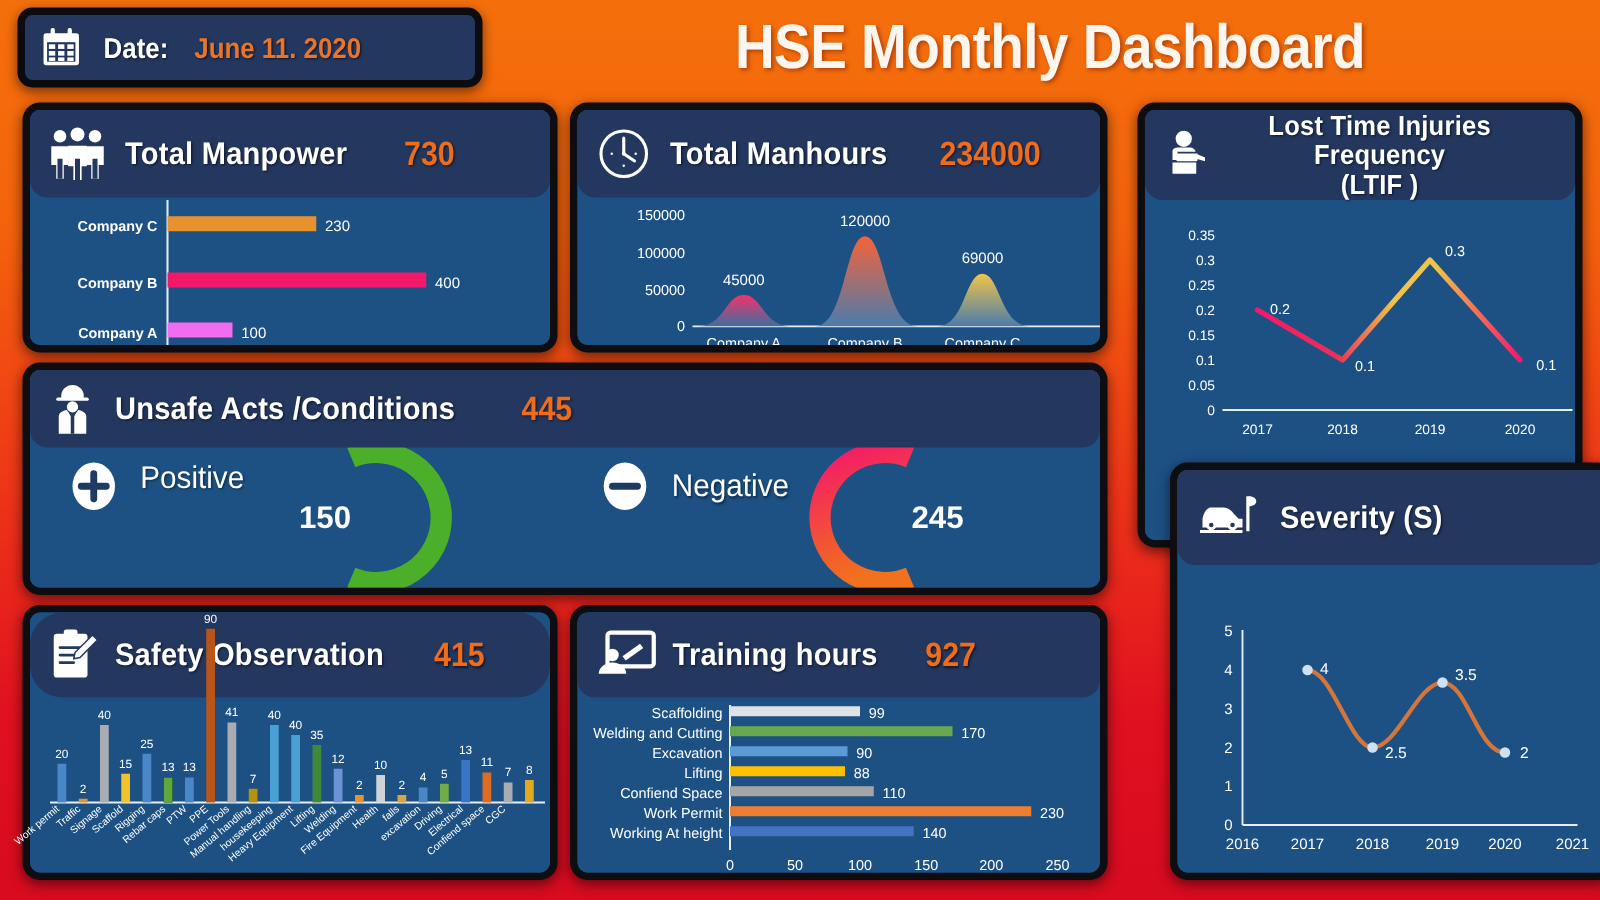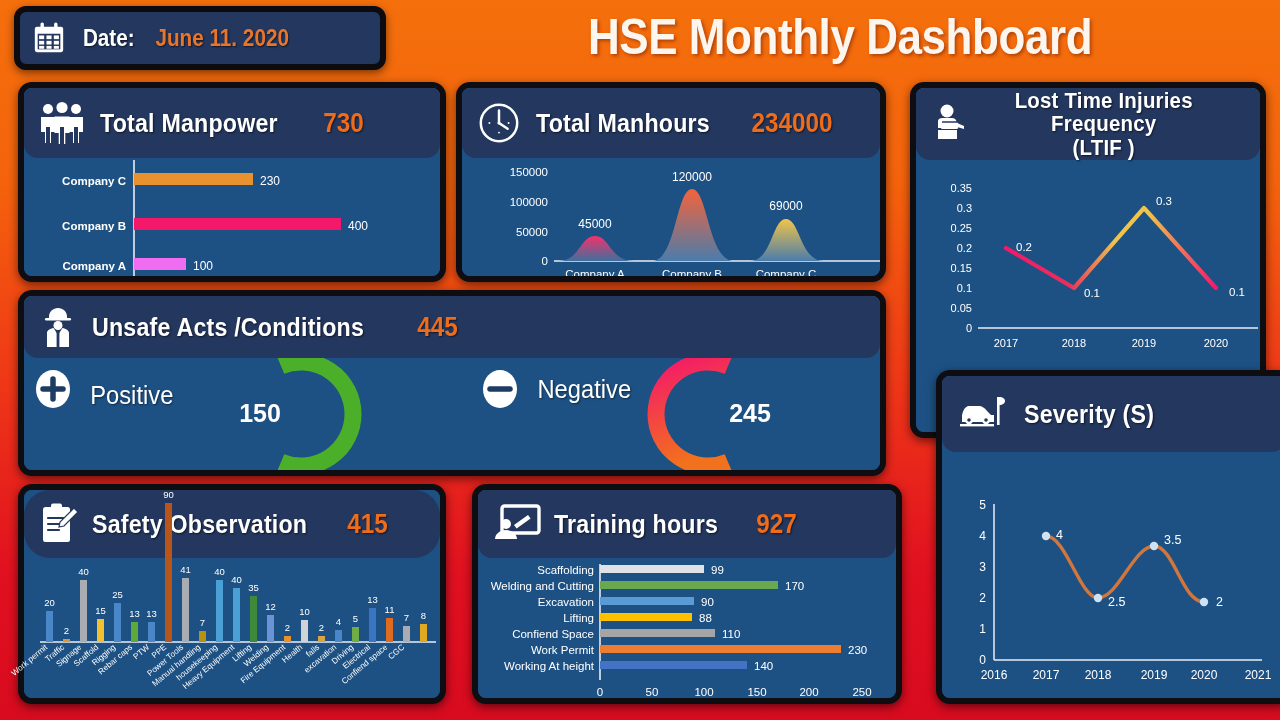--- a/index.html
+++ b/index.html
@@ -252,21 +252,21 @@
               <circle cx="20" cy="20.5" r="4.5"></circle>
               <path d="M9 28c0-2.6 3-4.4 6.5-5l4.5 7 4.5-7c3.5.6 6.5 2.4 6.5 5v14h-22z"></path>
               <rect x="18.6" y="27" width="2.8" height="15" fill="#24375f"></rect>
             </g>
           </svg>
         </span>
         <span class="ttl" style="font-size:25px; margin-left:14px;">Unsafe Acts /Conditions</span>
         <span class="val" style="font-size:27px; margin-left:30px;">445</span>
       </div>
 
-      <div style="position:absolute; left:8px; top:72px; display:flex; align-items:flex-end;">
+      <div style="position:absolute; left:30px; top:72px; display:flex; align-items:flex-start;">
         <span>
           <svg width="42" height="42" viewBox="0 0 42 42">
             <ellipse cx="21" cy="21" rx="17" ry="19" fill="#fff"></ellipse>
             <path d="M21 11v20M11 21h20" stroke="#1d3b63" stroke-width="5.5" stroke-linecap="round"></path>
           </svg>
         </span>
         <span style="color:#fff; font-size:25px; margin-left:14px; transform:scaleX(.95); text-shadow:1px 1px 2px rgba(0,0,0,.5);">Positive</span>
       </div>
       <svg class="plot" width="160" height="120" viewBox="0 0 160 120" style="position:absolute; left:200px; top:58px;">
         <path d="M57 12 A52 52 0 1 1 57 108" fill="none" stroke="#4caf2a" stroke-width="17"></path>
@@ -442,21 +442,21 @@
           <text transform="translate(313,176) rotate(-40)" text-anchor="end">excavation</text>
           <text transform="translate(330,176) rotate(-40)" text-anchor="end">Driving</text>
           <text transform="translate(347,176) rotate(-40)" text-anchor="end">Electrical</text>
           <text transform="translate(364,176) rotate(-40)" text-anchor="end">Confiend space</text>
           <text transform="translate(381,176) rotate(-40)" text-anchor="end">CGC</text>
         </g>
       </svg>
     </div>
   </div>
 
-  <div class="card" style="left:472px; top:484px; width:430px; height:220px;">
+  <div class="card" style="left:456px; top:484px; width:430px; height:220px;">
     <div class="card-inner">
       <div class="hdr" style="height:68px;">
         <span class="ico">
           <svg width="50" height="42" viewBox="0 0 50 42">
             <rect x="10" y="3" width="37" height="27" rx="2.5" fill="none" stroke="#fff" stroke-width="3.4"></rect>
             <g fill="#fff">
               <circle cx="14" cy="21" r="5"></circle>
               <path d="M3 36c0-5 5-9 11-9s11 4 11 9z"></path>
               <path d="M22 22l14-10 2.6 3.4-14 10z"></path>
             </g>

